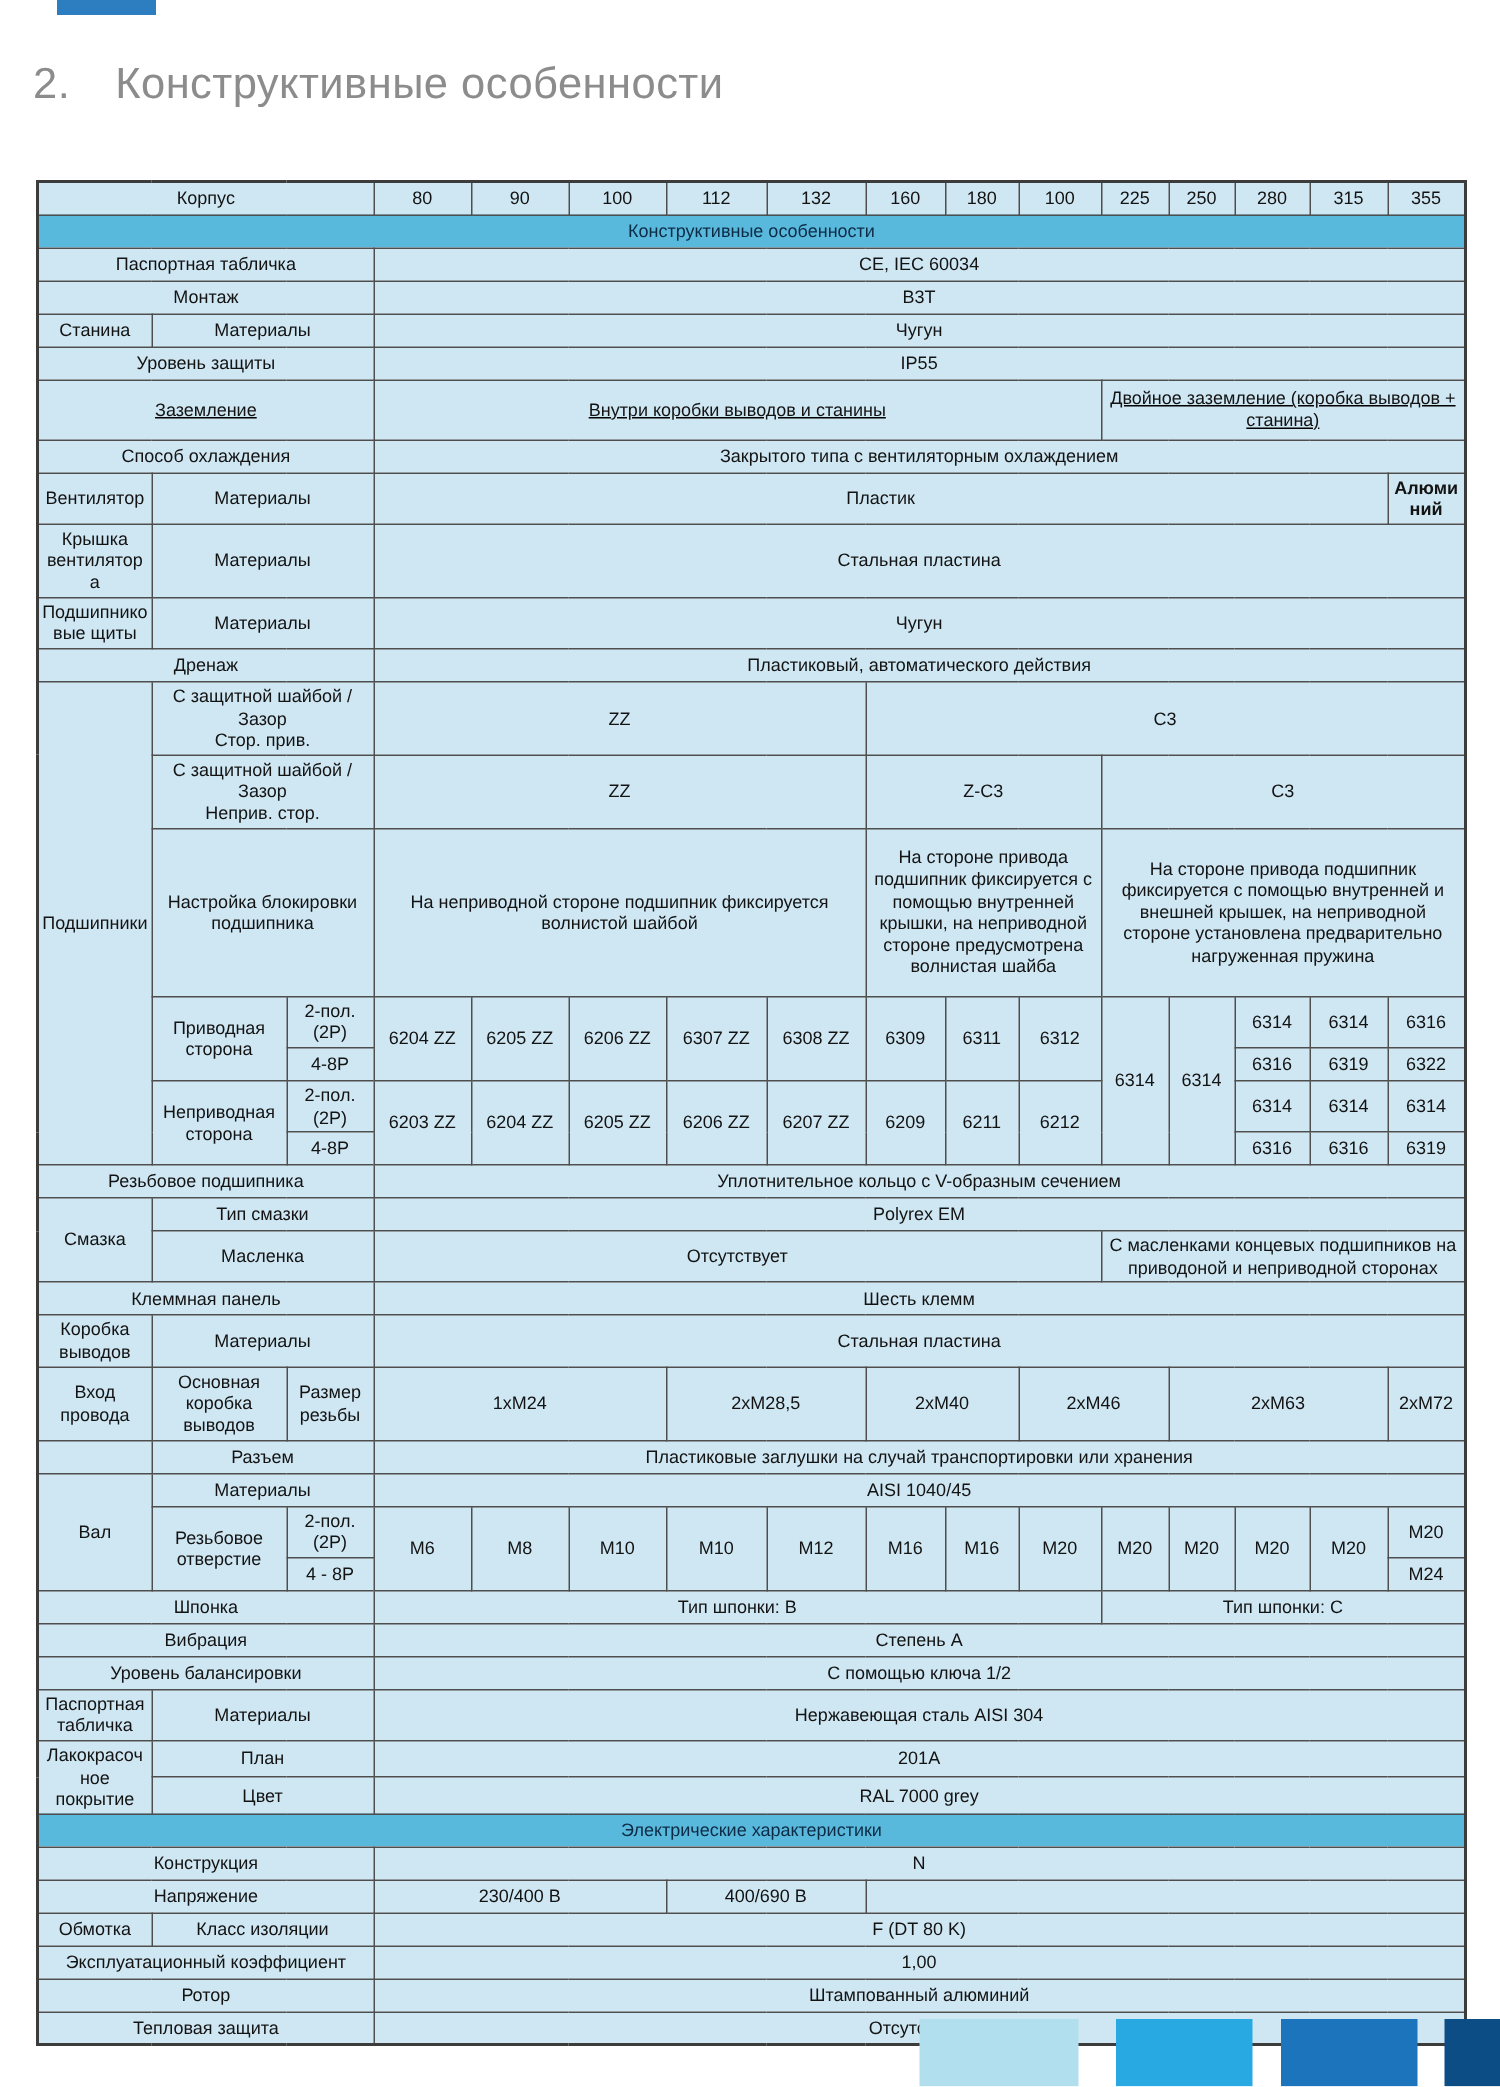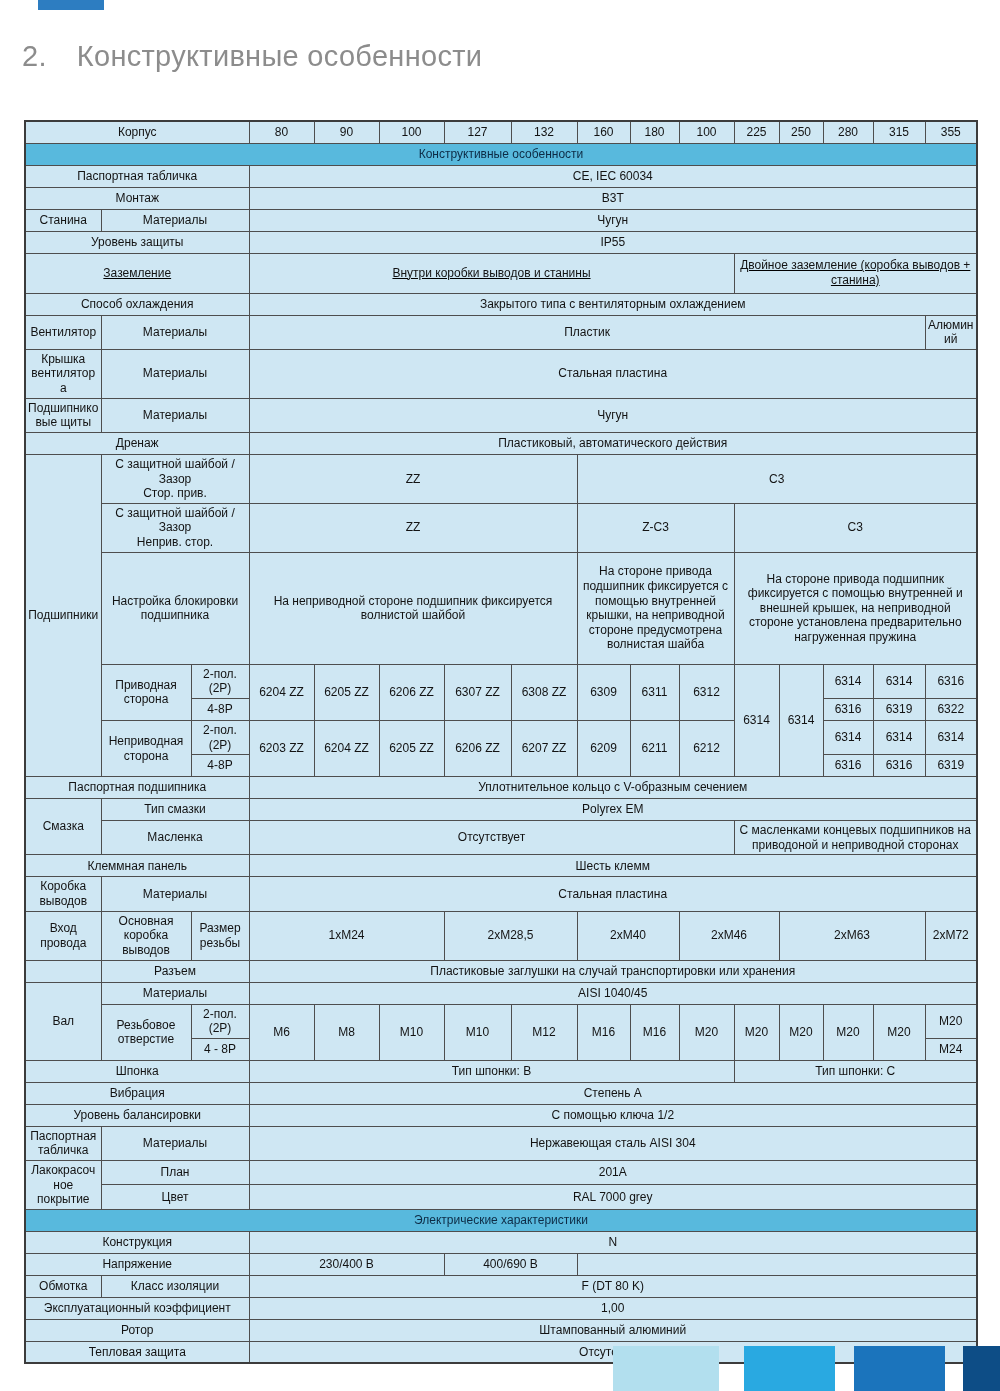--- a/index.html
+++ b/index.html
@@ -15,21 +15,21 @@
   table.spec { position: absolute; left: 24px; top: 120px; width: 952px;
                border-collapse: collapse; table-layout: fixed; border: 2px solid #3c3c3c; }
   .spec tr { height: 22px; }
   .spec tr.h40 { height: 40px; text-decoration: underline; }
   .spec tr.h112 { height: 112px; }
   .spec td { border: 1px solid #4e4e4e; background: var(--cell-bg, #cfe7f3);
              color: #131313; font-size: 12px; line-height: 1.22;
              text-align: center; vertical-align: middle; padding: 2px 2px;
              white-space: pre-line; overflow-wrap: break-word; word-wrap: break-word; }
   .spec td.sec { background: var(--sec-bg, #58b9dd); color: #0d2b45; }
-  .spec td.b { font-weight: normal; }
+  .spec td.b { font-weight: bold; }
 
   .footer-block { position: absolute; top: 1346px; height: 45px; }
 </style>
 </head>
 <body>
 
 <div class="page">
 
   <div class="logo-frag" style="background-color: rgb(45, 125, 193);"></div>
 
@@ -56,21 +56,21 @@
         <col style="width:50px">
         <col style="width:52px">
       <col style="width:52px">
     </colgroup>
     <tbody>
         <tr class="hdr">
           <td colspan="3">Корпус</td>
           <td>80</td>
           <td>90</td>
           <td>100</td>
-          <td>127</td>
+          <td>112</td>
           <td>132</td>
           <td>160</td>
           <td>180</td>
           <td>100</td>
           <td>225</td>
           <td>250</td>
           <td>280</td>
           <td>315</td>
           <td>355</td>
         </tr>
@@ -185,21 +185,21 @@
           <td>6314</td>
           <td>6314</td>
         </tr>
         <tr>
           <td>4-8Р</td>
           <td>6316</td>
           <td>6316</td>
           <td>6319</td>
         </tr>
         <tr>
-          <td colspan="3">Паспортная подшипника</td>
+          <td colspan="3">Резьбовое подшипника</td>
           <td colspan="13">Уплотнительное кольцо с V-образным сечением</td>
         </tr>
         <tr>
           <td rowspan="2">Смазка</td>
           <td colspan="2">Тип смазки</td>
           <td colspan="13">Polyrex EM</td>
         </tr>
         <tr>
           <td colspan="2">Масленка</td>
           <td colspan="8">Отсутствует</td>

